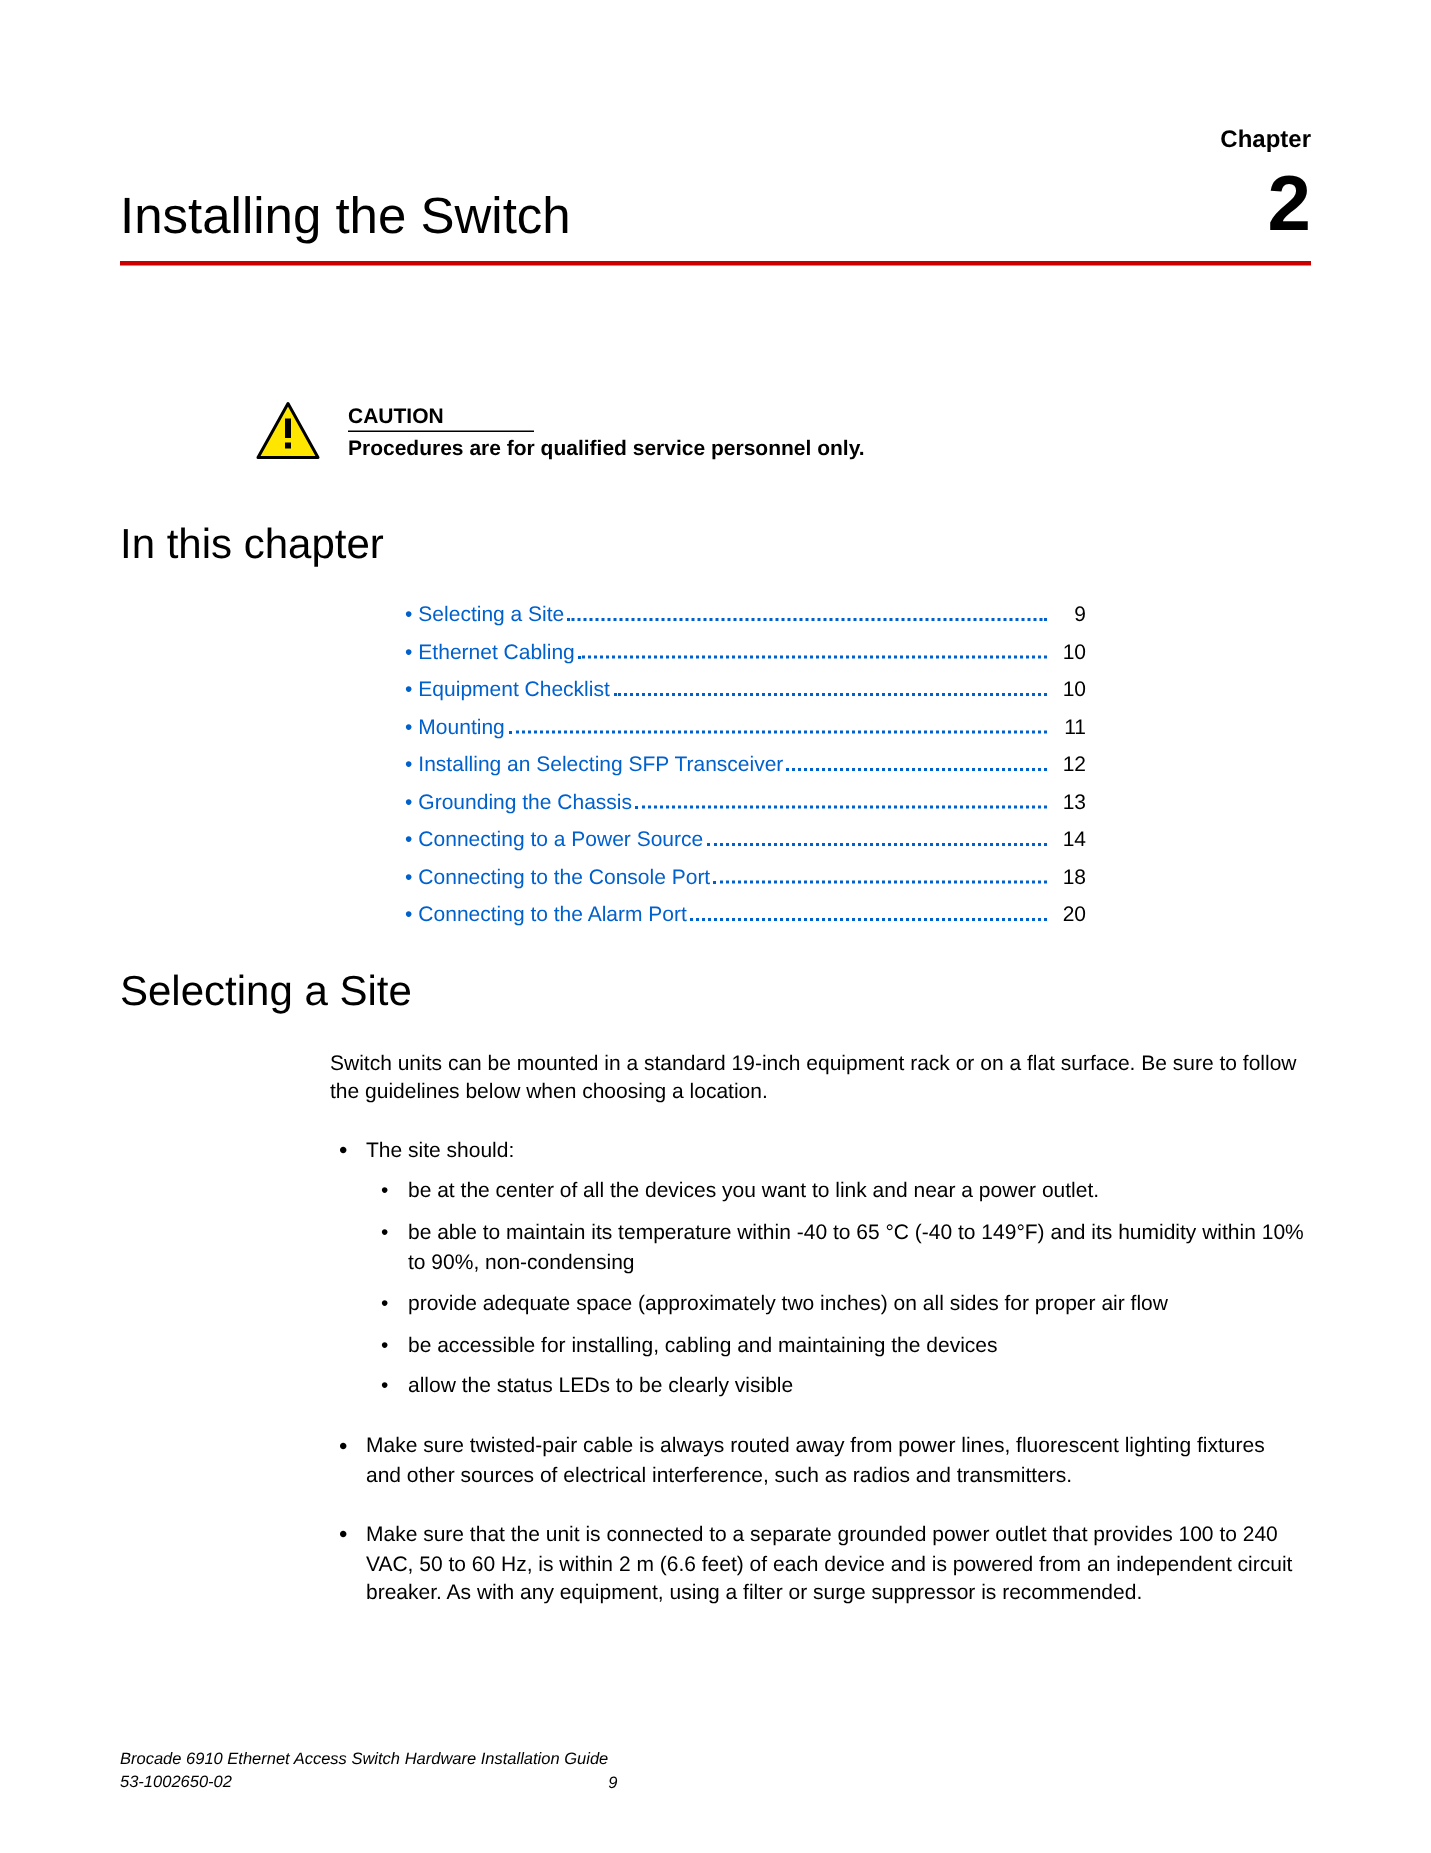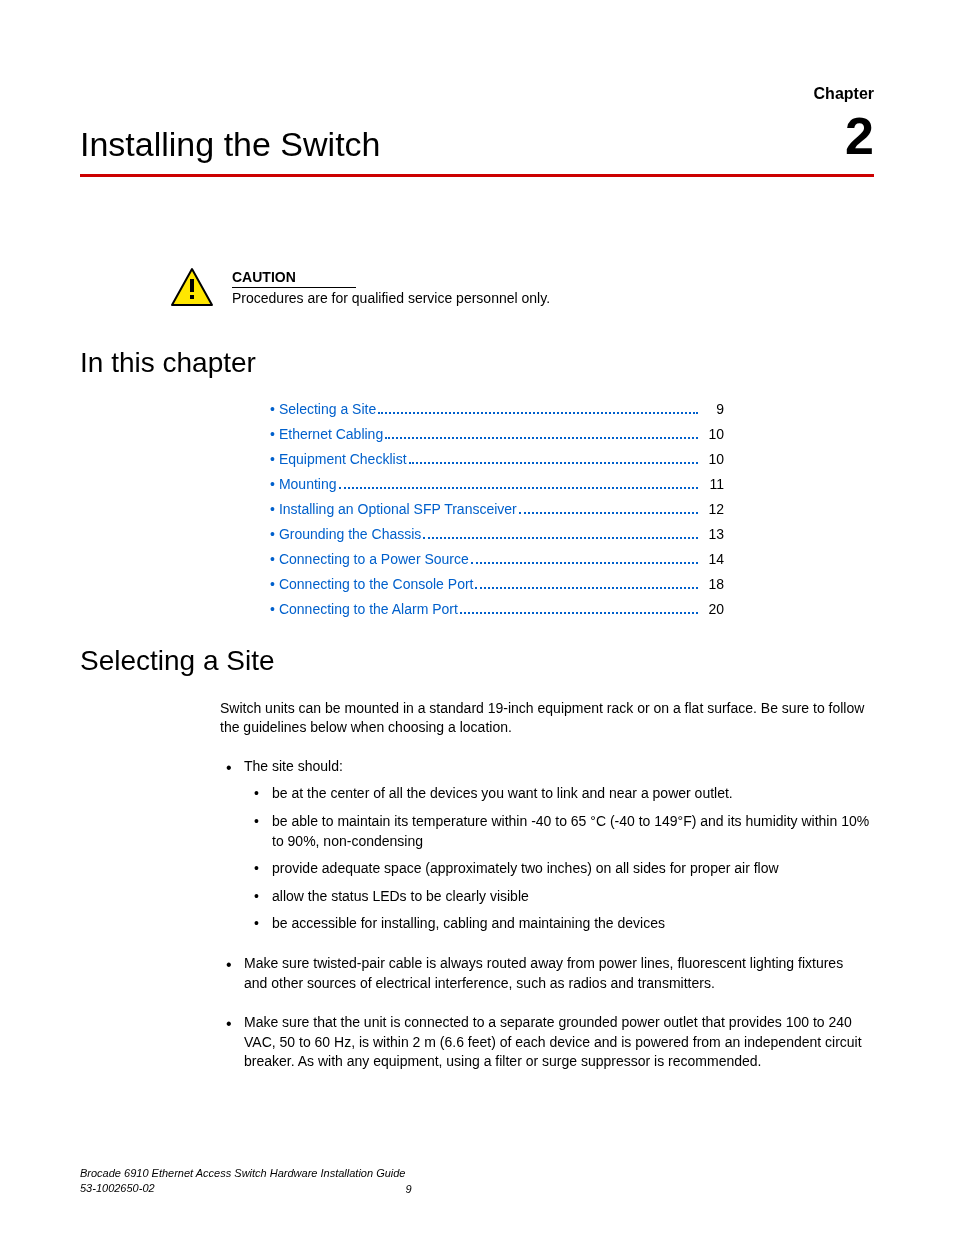--- a/index.html
+++ b/index.html
@@ -56,21 +56,21 @@
     font-weight: bold;
     font-size: 14px;
     display: inline-block;
     border-bottom: 1px solid #000;
     padding-bottom: 2px;
     margin-bottom: 2px;
     padding-right: 60px;
   }
   .caution-body {
     font-size: 14px;
-    font-weight: normal;
+    font-weight: bold;
   }
   h2.section {
     font-family: "Arial Narrow", Arial, sans-serif;
     font-stretch: condensed;
     font-size: 28px;
     font-weight: normal;
     margin-top: 28px;
     margin-bottom: 22px;
   }
   .toc {
@@ -210,21 +210,21 @@
     <span class="toc-page">10</span>
   </div>
   <div class="toc-row">
     <span class="toc-bullet">•</span>
     <span class="toc-label">Mounting</span>
     <span class="toc-dots"></span>
     <span class="toc-page">11</span>
   </div>
   <div class="toc-row">
     <span class="toc-bullet">•</span>
-    <span class="toc-label">Installing an Optional SFP Transceiver</span>
+    <span class="toc-label">Installing an Selecting SFP Transceiver</span>
     <span class="toc-dots"></span>
     <span class="toc-page">12</span>
   </div>
   <div class="toc-row">
     <span class="toc-bullet">•</span>
     <span class="toc-label">Grounding the Chassis</span>
     <span class="toc-dots"></span>
     <span class="toc-page">13</span>
   </div>
   <div class="toc-row">
@@ -250,22 +250,22 @@
 <h2 class="section">Selecting a Site</h2>
 <div class="body-block">
   <p class="para">Switch units can be mounted in a standard 19-inch equipment rack or on a flat surface. Be sure to follow the guidelines below when choosing a location.</p>
   <ul class="level1">
     <li>
       <span>The site should:</span>
       <ul class="level2">
         <li>be at the center of all the devices you want to link and near a power outlet.</li>
         <li>be able to maintain its temperature within -40 to 65 °C (-40 to 149°F) and its humidity within 10% to 90%, non-condensing</li>
         <li>provide adequate space (approximately two inches) on all sides for proper air flow</li>
+        <li>be accessible for installing, cabling and maintaining the devices</li>
         <li>allow the status LEDs to be clearly visible</li>
-        <li>be accessible for installing, cabling and maintaining the devices</li>
       </ul>
     </li>
     <li>Make sure twisted-pair cable is always routed away from power lines, fluorescent lighting fixtures and other sources of electrical interference, such as radios and transmitters.</li>
     <li>Make sure that the unit is connected to a separate grounded power outlet that provides 100 to 240 VAC, 50 to 60 Hz, is within 2 m (6.6 feet) of each device and is powered from an independent circuit breaker. As with any equipment, using a filter or surge suppressor is recommended.</li>
   </ul>
 </div>
 
 <div class="footer">
   <div class="footer-left">
     <div>Brocade 6910 Ethernet Access Switch Hardware Installation Guide</div>

